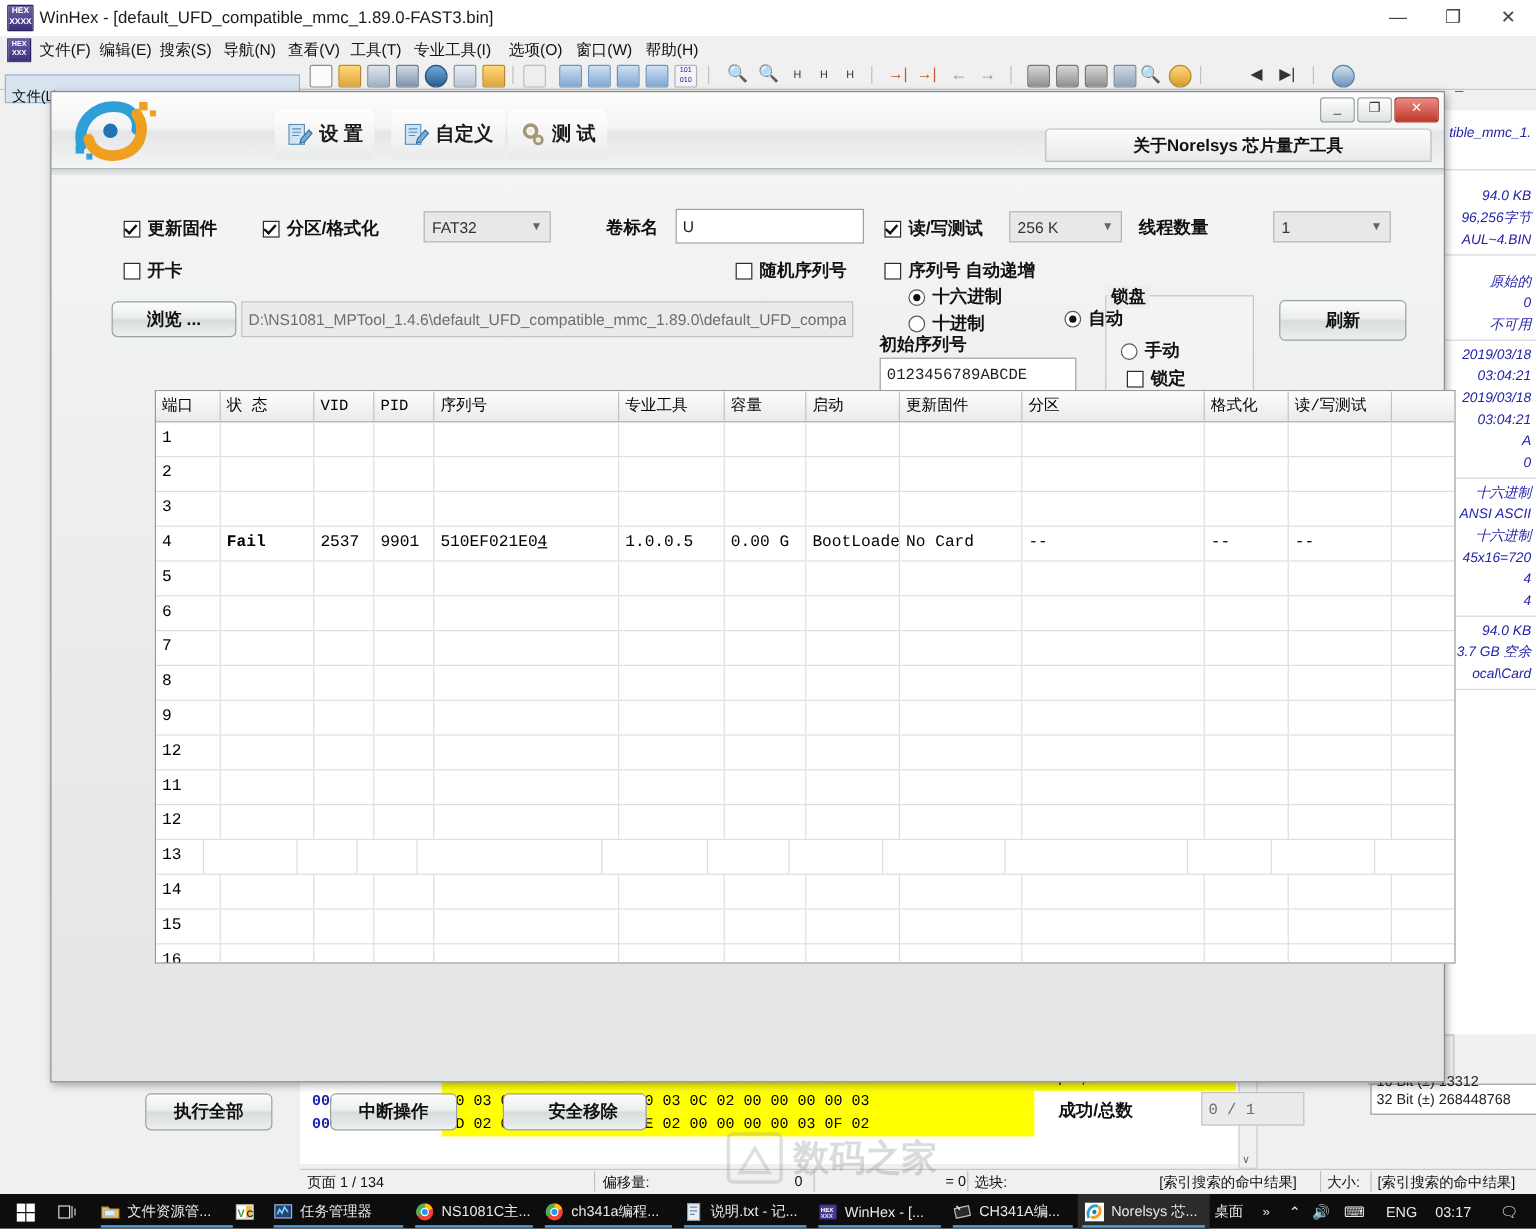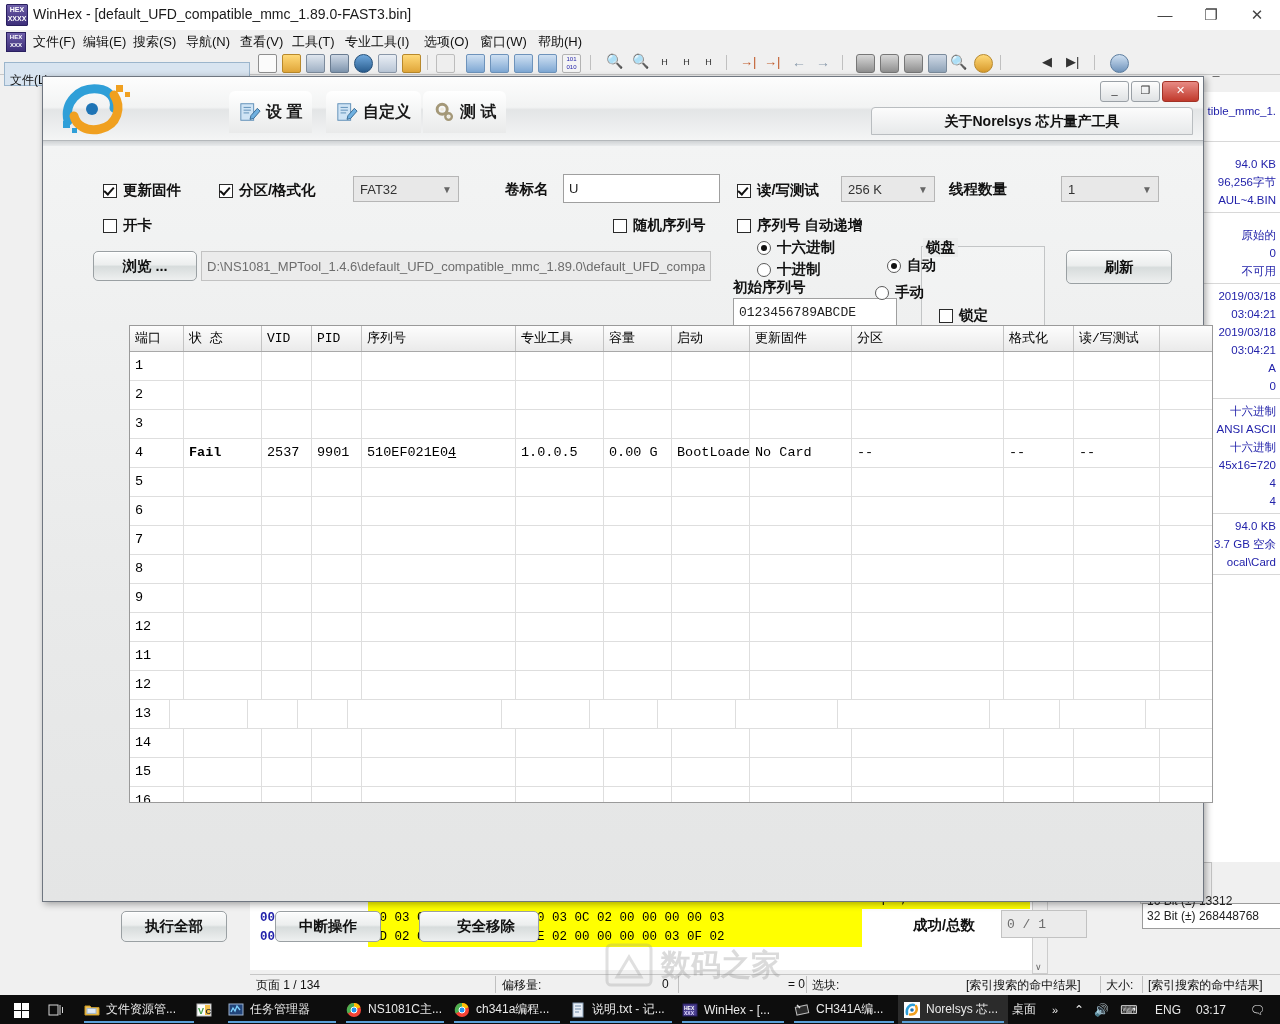--- a/index.html
+++ b/index.html
@@ -28,21 +28,21 @@
   .wh-mdibtn{position:absolute;top:30px;width:24px;height:20px;text-align:center;line-height:20px;color:#555;font-size:12px;}
   #wh-mdi-min{right:52px;} #wh-mdi-max{right:28px;} #wh-mdi-close{right:4px;}
   #wh-toolbar{position:absolute;left:0;top:52px;width:1280px;height:22px;background:#f0f0f0;border-bottom:1px solid #c8c8c8;}
   .tb-ico{position:absolute;top:2px;width:17px;height:17px;border-radius:2px;}
   .tb-sep{position:absolute;top:3px;width:1px;height:15px;background:#c0c0c0;}
   #wh-filebox{position:absolute;left:4px;top:62px;width:244px;height:22px;background:#d8e4f0;border:1px solid #9bb5cc;}
   #wh-filelbl{position:absolute;left:10px;top:72px;font-size:12px;color:#111;}
   
   #wh-infopanel{position:absolute;right:0;top:92px;width:84px;height:770px;background:#ffffff;
      border-left:1px solid #b9b9b9;font-size:11.5px;color:#2222aa;text-align:right;}
-  .info-line{padding:0 4px;white-space:nowrap;height:18px;line-height:18px;overflow:hidden;}
+  .info-line{padding:0 4px;white-space:nowrap;height:18px;line-height:18px;overflow:hidden;font-style:italic;}
   .info-sep{border-top:1px solid #d8d8d8;margin:3px 0;}
   .info-gap{height:10px;}
   
   #hexview{position:absolute;left:250px;top:890px;width:790px;height:80px;background:#ffffff;
      font-family:"Liberation Mono","DejaVu Sans Mono",monospace;font-size:12.5px;}
   .hexrow{height:19px;line-height:19px;white-space:nowrap;}
   .hexoff{display:inline-block;width:108px;color:#2222aa;font-weight:bold;padding-left:10px;}
   .hexbytes{display:inline-block;width:490px;background:#ffff00;color:#000;padding-left:4px;}
   .hexascii{display:inline-block;width:160px;background:#ffff00;color:#000;padding-left:8px;}
   #hexscroll{position:absolute;left:1032px;top:890px;width:14px;height:82px;background:#f0f0f0;border:1px solid #ccc;}
@@ -400,41 +400,41 @@
     <div class="txt" style="left:690px;top:152px;width:152px;height:26px;font-family:'Liberation Mono',monospace;">
       <span>0123456789ABCDE</span>
     </div>
 
     <div class="grpbox" style="left:878px;top:100px;width:122px;height:78px;"></div>
     <div class="grptitle" style="left:880px;top:92px;">锁盘</div>
     <div class="rad" style="left:844px;top:110px;">
       <span class="dot on"></span>
       <span>自动</span>
     </div>
-    <div class="rad" style="left:832px;top:137px;">
+    <div class="rad" style="left:891px;top:137px;">
       <span class="dot"></span>
       <span>手动</span>
     </div>
     <div class="chk" style="left:896px;top:160px;">
       <span class="box"></span>
       <span>锁定</span>
     </div>
 
     <div class="btn3d" style="left:50px;top:105px;width:102px;height:28px;">浏览 ...</div>
     <div class="txt readonly" style="left:158px;top:105px;width:498px;height:28px;">
       <span style="overflow:hidden;white-space:nowrap;">D:\NS1081_MPTool_1.4.6\default_UFD_compatible_mmc_1.89.0\default_UFD_compatible_</span>
     </div>
 
     <div class="btn3d" style="left:1023px;top:104px;width:104px;height:32px;">刷新</div>
 
     <div class="btn3d" style="left:78px;top:765px;width:104px;height:29px;">执行全部</div>
     <div class="btn3d" style="left:232px;top:765px;width:104px;height:29px;">中断操作</div>
     <div class="btn3d" style="left:376px;top:765px;width:104px;height:29px;padding-left:14px;">安全移除</div>
 
-    <div class="lbl" style="left:870px;top:770px;text-align:right;">成功/总数</div>
+    <div class="lbl" style="left:839px;top:770px;text-align:right;">成功/总数</div>
     <div class="txt readonly" style="left:958px;top:764px;width:74px;height:26px;font-family:'Liberation Mono',monospace;">
       <span>0 / 1</span>
     </div>
   </div>
 
   <div id="tbl">
     <div id="tbl-head">
       <div style="width:54px">端口</div>
       <div style="width:78px">状   态</div>
       <div style="width:50px">VID</div>

